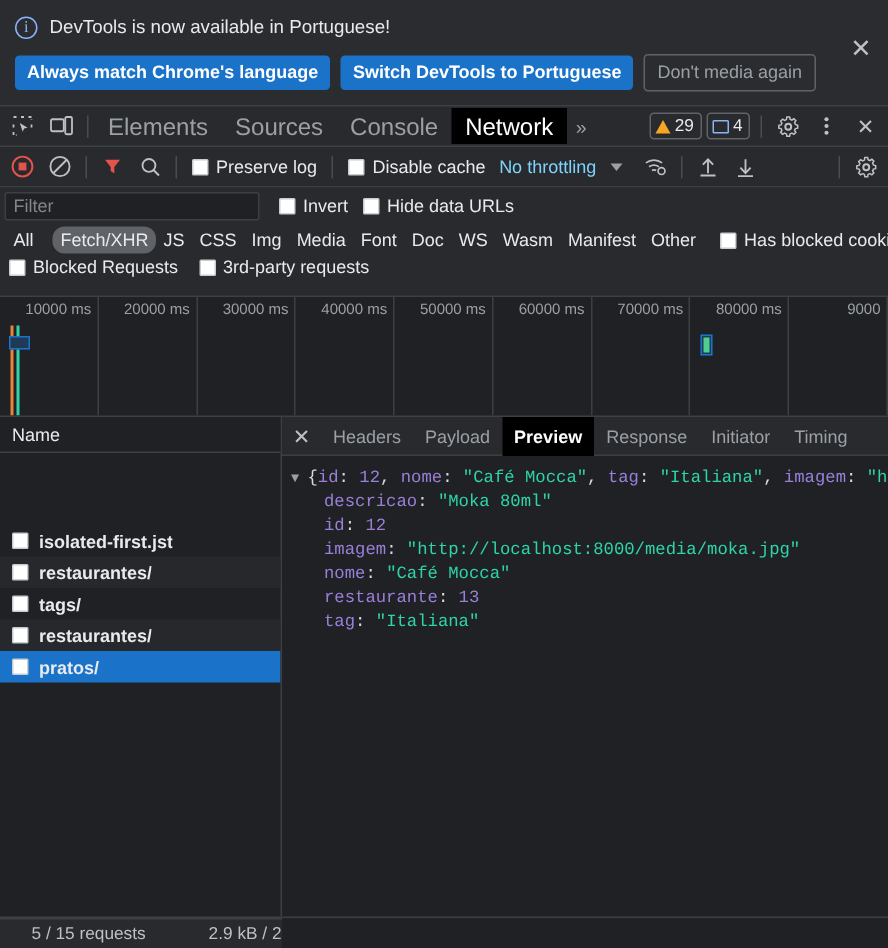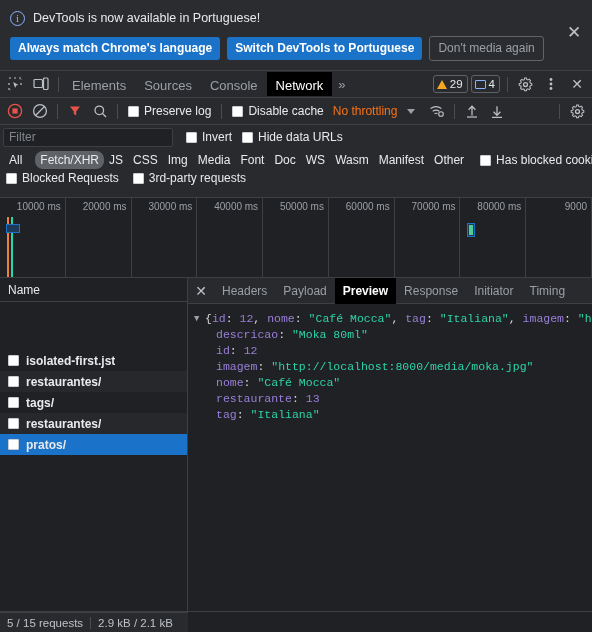--- a/index.html
+++ b/index.html
@@ -48,21 +48,21 @@
   }
 
   
   .tabstrip {
     height: 27px; background: #292a2d; border-bottom: 1px solid #3c4043;
     display: flex; align-items: center; flex: 0 0 auto; padding: 0 2px;
   }
   .ticon { width: 26px; height: 24px; display: flex; align-items: center; justify-content: center; cursor: pointer; }
   .vdiv { width: 1px; height: 15px; background: #4a4d50; margin: 0 4px; flex: 0 0 auto; }
   .tab {
-    padding: 0 9px; height: 24px; line-height: 27px; font-size: 13px;
+    padding: 0 9px; height: 24px; line-height: 27px; font-size: 16px;
     color: #9aa0a6; cursor: pointer; white-space: nowrap;
   }
   .tab.active { background: #000; color: #fff; }
   .tab-more { color: #9aa0a6; font-size: 13px; padding: 0 6px; cursor: pointer; }
   .spacer { flex: 1 1 auto; }
   .badge {
     display: flex; align-items: center; gap: 3px; border: 1px solid #5f6368;
     border-radius: 3px; padding: 1px 4px 1px 3px; margin-right: 3px; cursor: pointer; height: 18px;
   }
   .badge span.num { font-size: 11.5px; color: #e8eaed; }
@@ -76,21 +76,21 @@
   .ntoolbar {
     height: 27px; background: #292a2d; border-bottom: 1px solid #3c4043;
     display: flex; align-items: center; flex: 0 0 auto; padding: 0 3px; gap: 1px;
   }
   .nicon { width: 24px; height: 24px; display: flex; align-items: center; justify-content: center; cursor: pointer; }
   .cbwrap { display: flex; align-items: center; gap: 5px; padding: 0 5px; cursor: pointer; }
   .cb {
     width: 11px; height: 11px; background: #fff; border: 1px solid #c8cdd1; border-radius: 1px; flex: 0 0 auto;
   }
   .cbl { font-size: 12px; color: #e8eaed; white-space: nowrap; }
-  .throttle { font-size: 12px; color: #f97316; padding-left: 3px; cursor: pointer; white-space: nowrap; }
+  .throttle { font-size: 12px; color: #7dd3fc; padding-left: 3px; cursor: pointer; white-space: nowrap; }
   .caret { width: 0; height: 0; border-left: 4px solid transparent; border-right: 4px solid transparent;
            border-top: 5px solid #9aa0a6; margin: 0 9px 0 9px; cursor: pointer; }
 
   
   .filterbar { background: #292a2d; border-bottom: 1px solid #3c4043; flex: 0 0 auto; padding: 0 0 4px 0; }
   .frow1 { display: flex; align-items: center; height: 24px; }
   .filter-input {
     width: 170px; height: 19px; margin-left: 3px; background: #202124;
     border: 1px solid #3c4043; border-radius: 2px; color: #e8eaed;
     font-size: 12px; font-family: "Liberation Sans", sans-serif; padding: 0 5px; outline: none;
@@ -140,21 +140,21 @@
   .k { color: #9a7fd8; }
   .s { color: #2dd4aa; }
   .n { color: #9a7fd8; }
   .p { color: #d8dade; }
 
   
   .statusbar {
     height: 20px; background: #292a2d; border-top: 1px solid #3c4043;
     display: flex; align-items: center; flex: 0 0 auto; width: 188px;
   }
-  .statusbar .st { font-size: 11.5px; color: #bdc1c6; padding: 0 7px; white-space: nowrap; }
+  .statusbar .st { font-size: 11.5px; color: #bdc1c6; padding: 0 21px; white-space: nowrap; }
   .stdiv { width: 1px; height: 12px; background: #4a4d50; }
   .bottomwrap { display: flex; flex: 0 0 auto; background: #202124; border-top: 1px solid #3c4043; }
   .bottomrest { flex: 1 1 auto; background: #202124; }
   svg { display: block; }
 </style>
 </head>
 <body>
 
 <div id="app">
 

